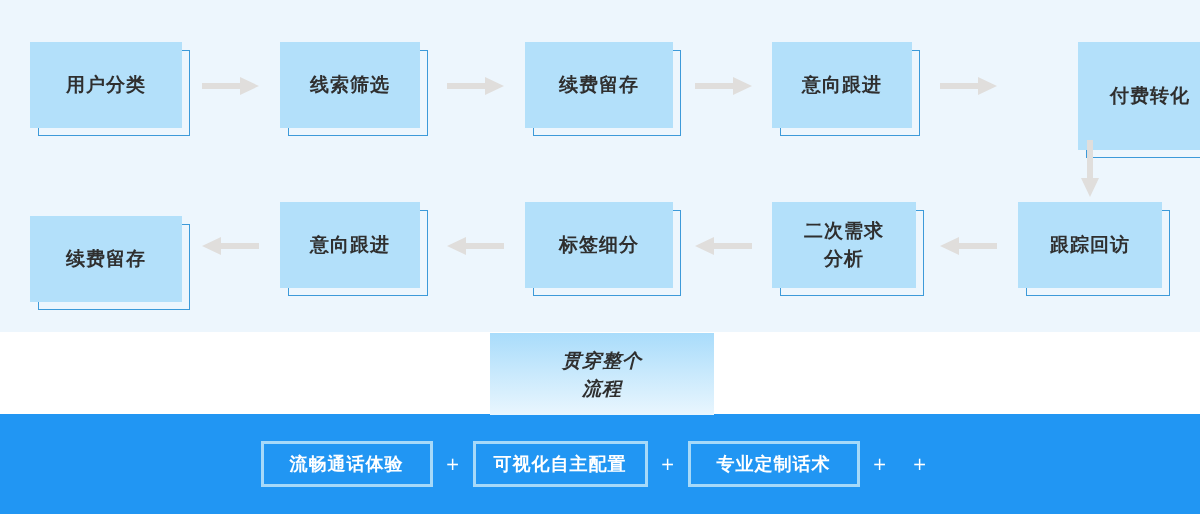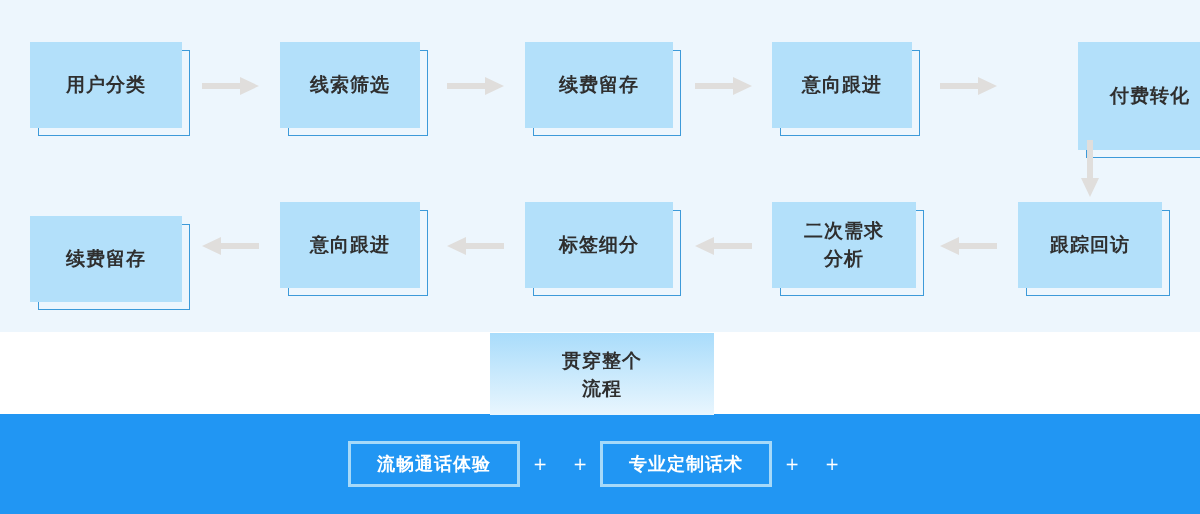--- a/index.html
+++ b/index.html
@@ -89,20 +89,21 @@
     z-index: 5;
   }
   .center-card .label {
     color: #2f2f2f;
     font-size: 19px;
     font-weight: bold;
     line-height: 1.5;
     text-align: center;
     letter-spacing: 1px;
     white-space: pre-line;
+    font-style: italic;
   }
 
   
   .banner {
     position: absolute;
     left: 0;
     top: 414px;
     width: 1200px;
     height: 100px;
     background: #2196f3;
@@ -275,20 +276,23 @@
 
   <div class="banner">
     <div class="banner-inner">
 
       <div class="feature">
         <span class="label">流畅通话体验</span>
       </div>
 
       <span class="plus">+</span>
 
+      <div class="feature">
+        <span class="label">可视化自主配置</span>
+      </div>
 
       <span class="plus">+</span>
 
       <div class="feature">
         <span class="label">专业定制话术</span>
       </div>
 
       <span class="plus">+</span>
 
 

